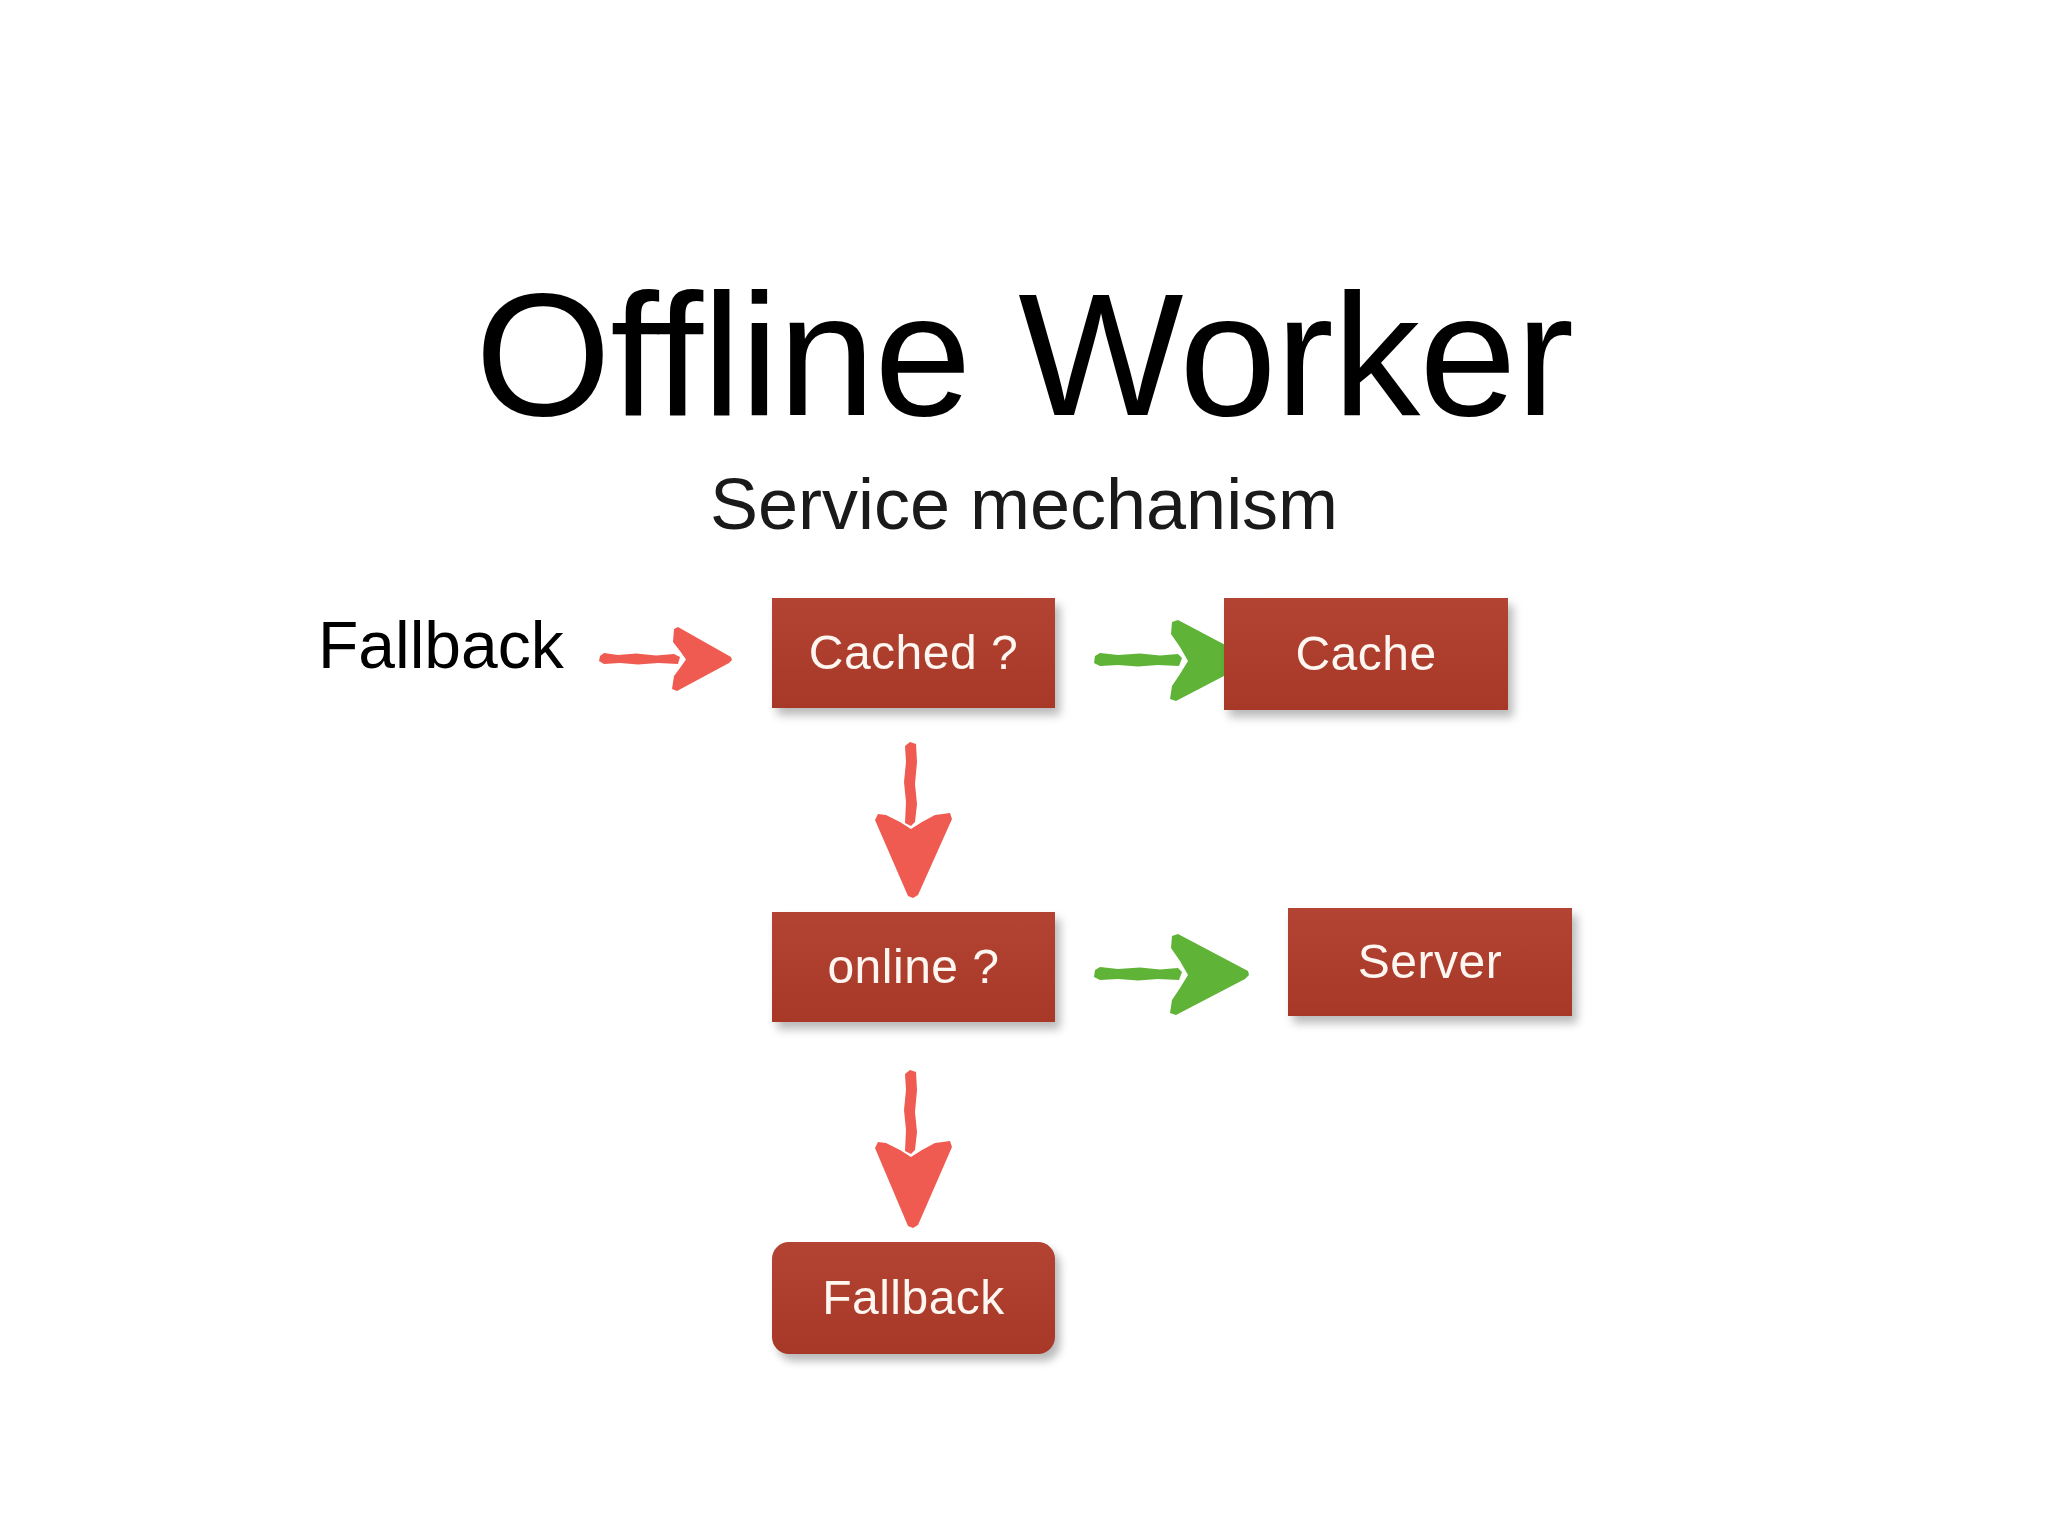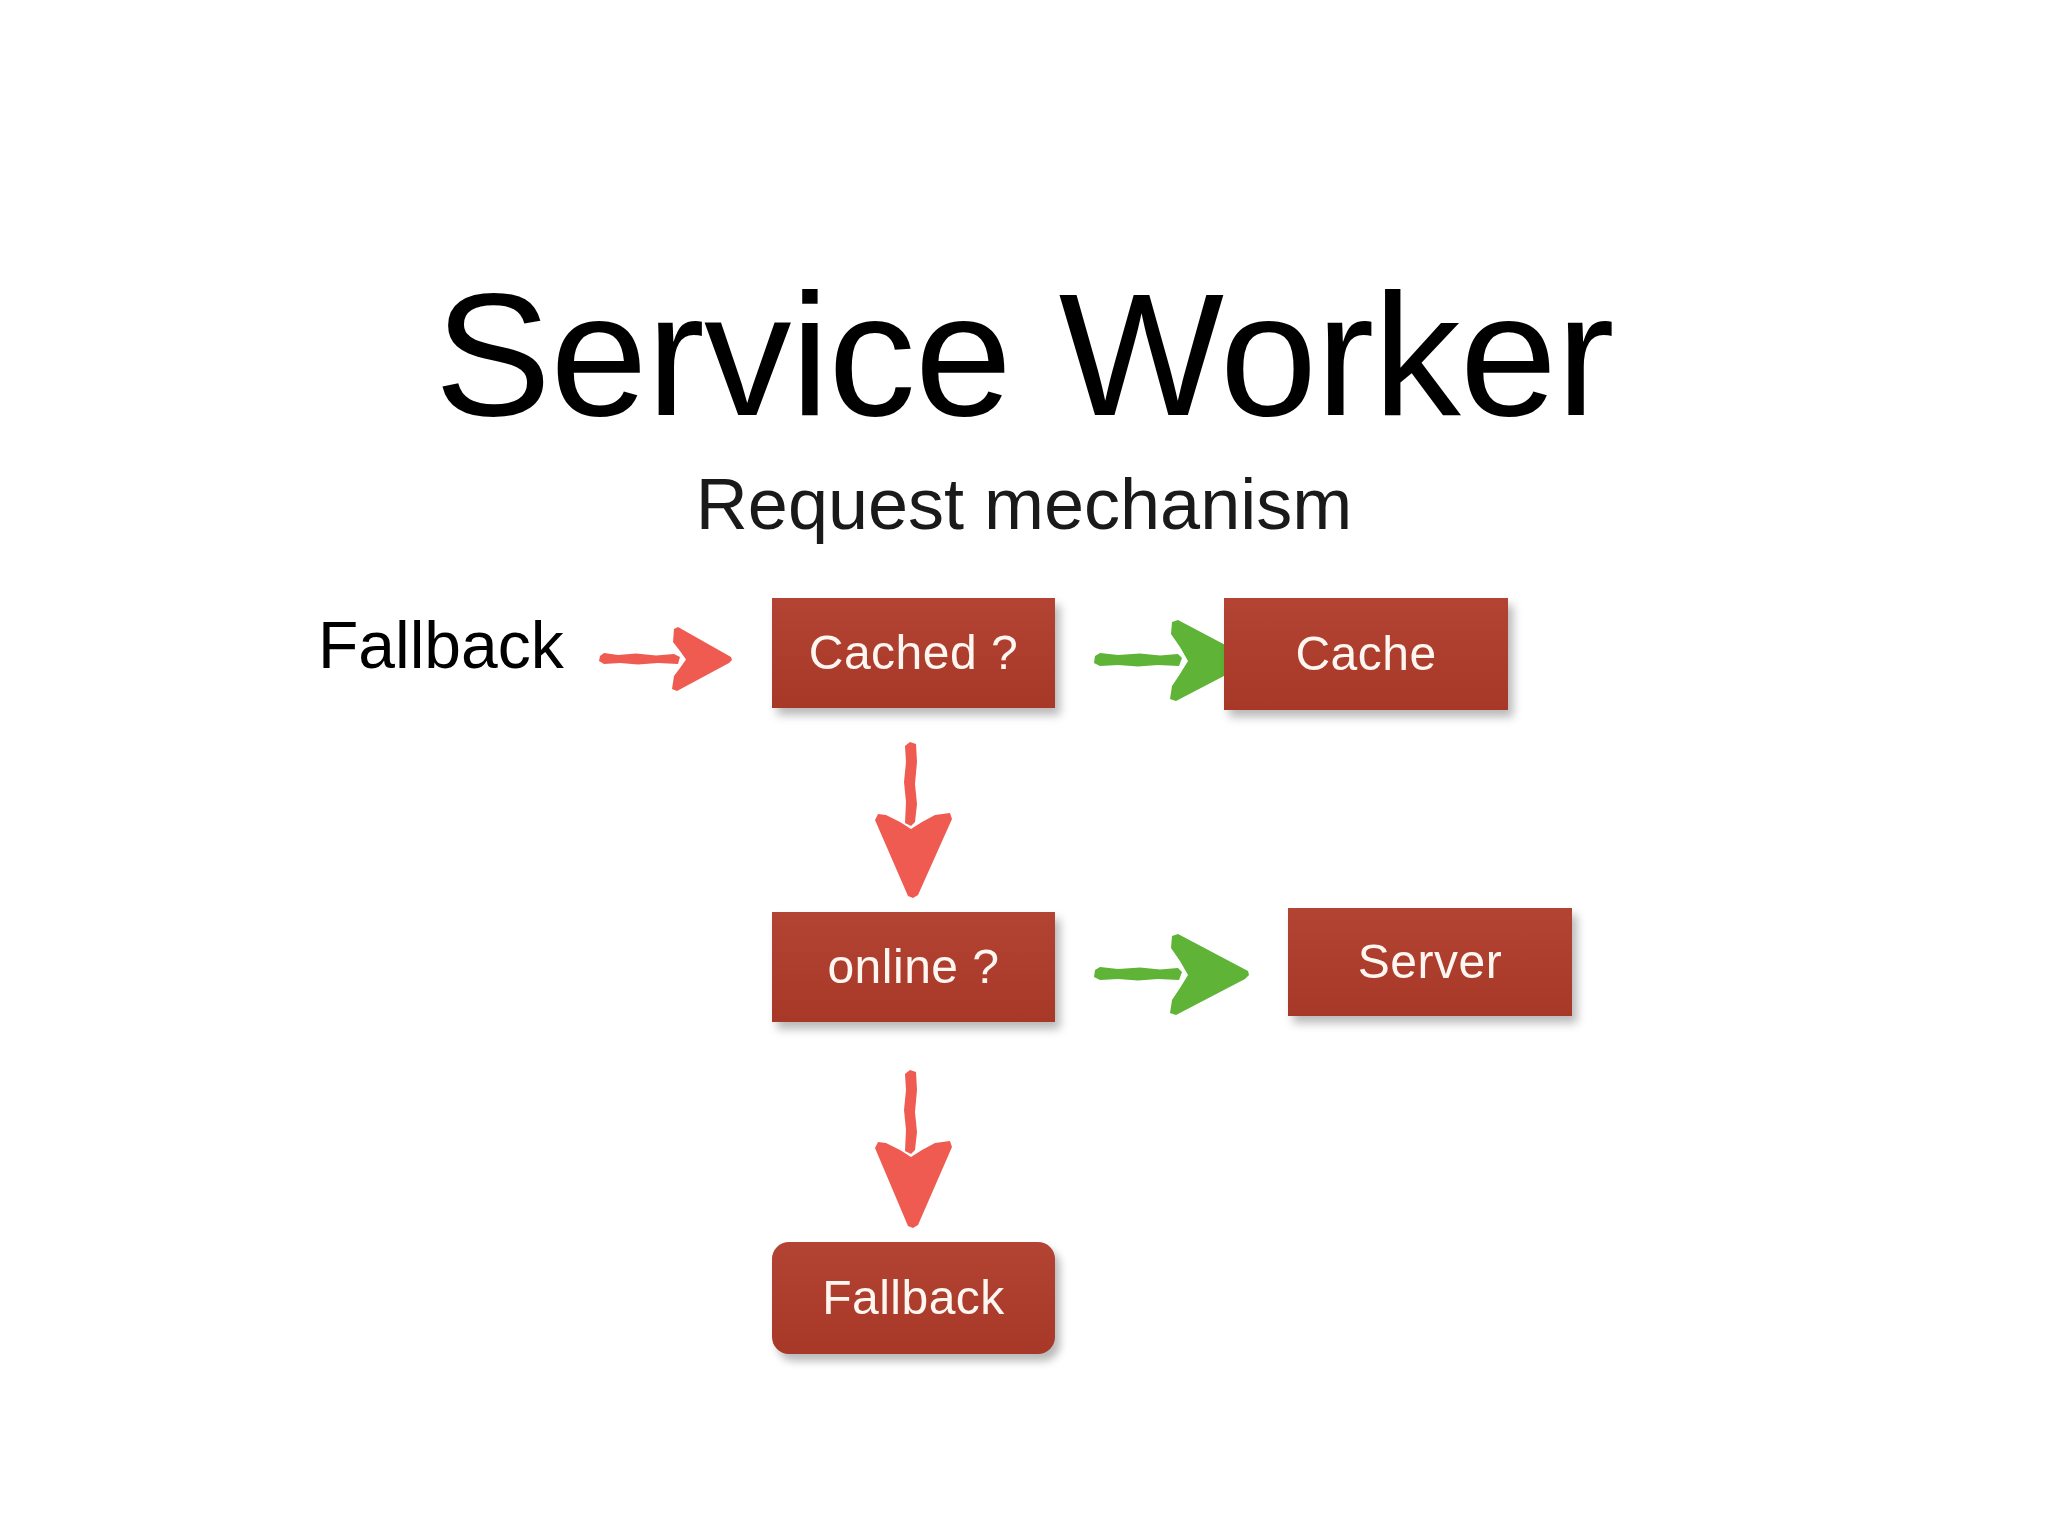--- a/index.html
+++ b/index.html
@@ -95,23 +95,23 @@
   .arrow-green-1   { left: 1092px; top: 616px;  width: 160px; height: 88px; }
   .arrow-green-2   { left: 1092px; top: 930px;  width: 160px; height: 88px; }
   .arrow-down-1    { left: 872px;  top: 740px;  width: 84px;  height: 160px; }
   .arrow-down-2    { left: 872px;  top: 1068px; width: 84px;  height: 162px; }
 </style>
 </head>
 <body>
 
 <div id="slide">
 
-  <h1 class="slide-title">Service Worker</h1>
+  <h1 class="slide-title">Offline Worker</h1>
 
-  <h2 class="slide-subtitle">Request mechanism</h2>
+  <h2 class="slide-subtitle">Service mechanism</h2>
 
   <div class="request-label">Fallback</div>
 
   <div class="arrow arrow-request">
     <svg viewBox="0 0 136 78" xmlns="http://www.w3.org/2000/svg" aria-hidden="true">
       <g fill="#ef5b50">
         <path d="M2 36 L6 33 L20 35 L38 33.5 L58 35.5 L76 34 L82 37 L80 44 L60 43 L40 44.5 L22 43 L6 44 L1 41 Z"></path>
         <path d="M76 9 L80 7 L133 37 L134 40 L131 43 L79 71 L74 69 L76 56 L82 48 L88 39.5 L82 31 L75 22 Z"></path>
       </g>
     </svg>

